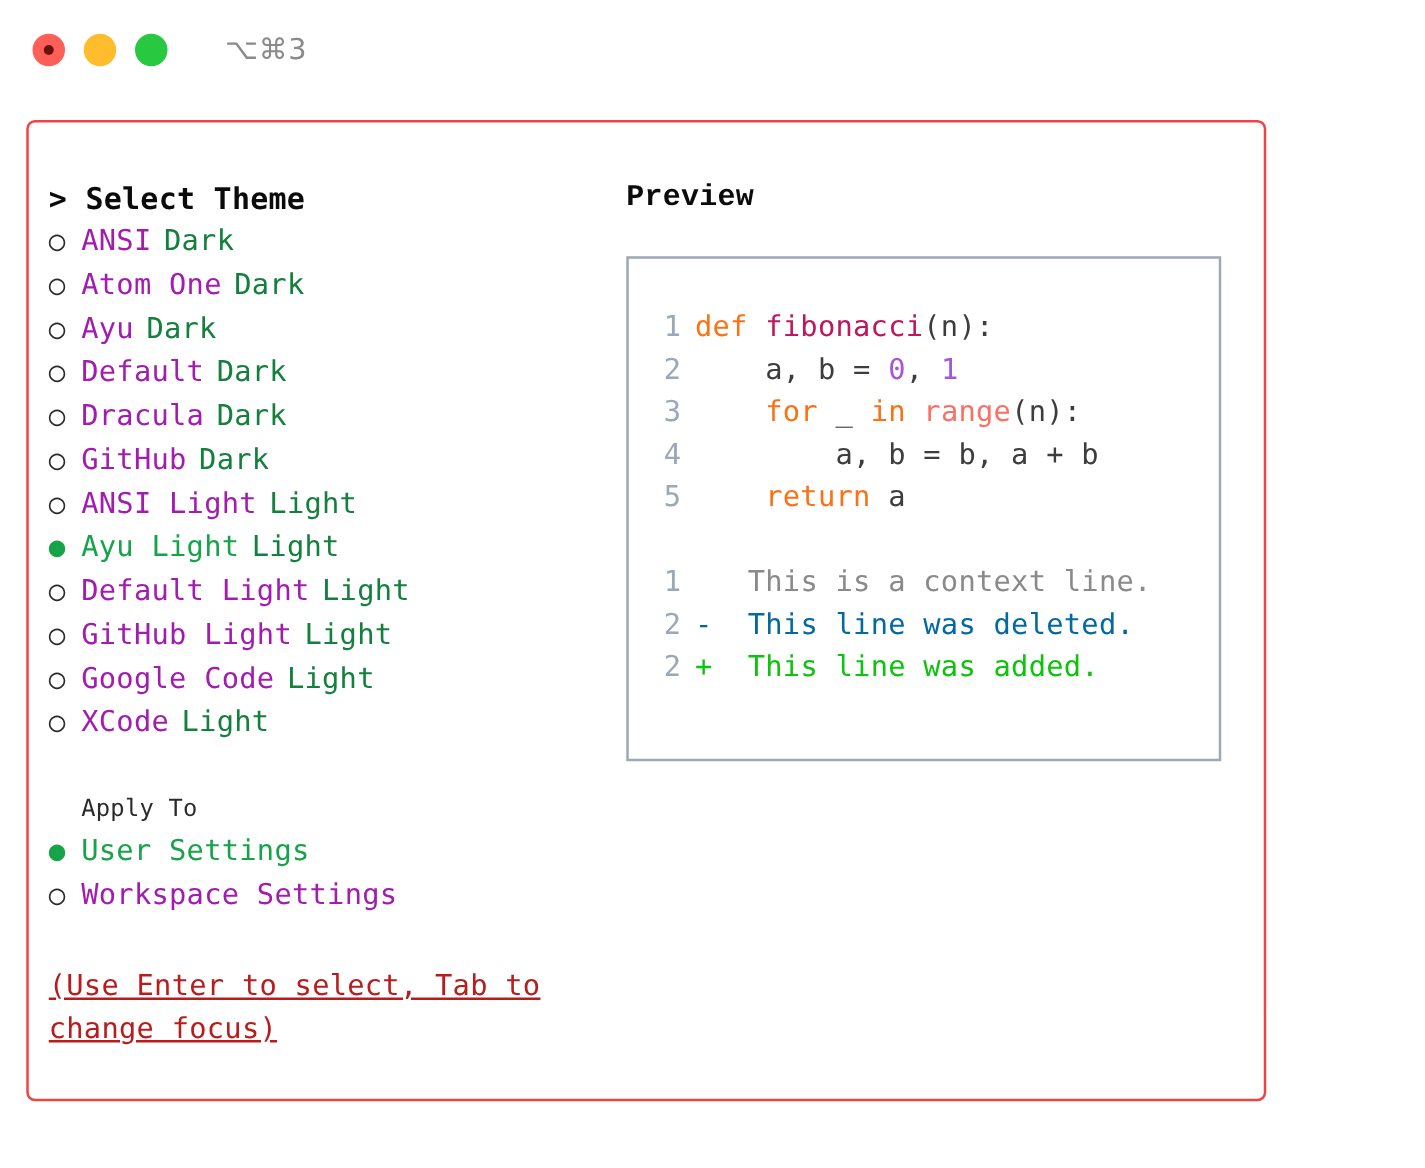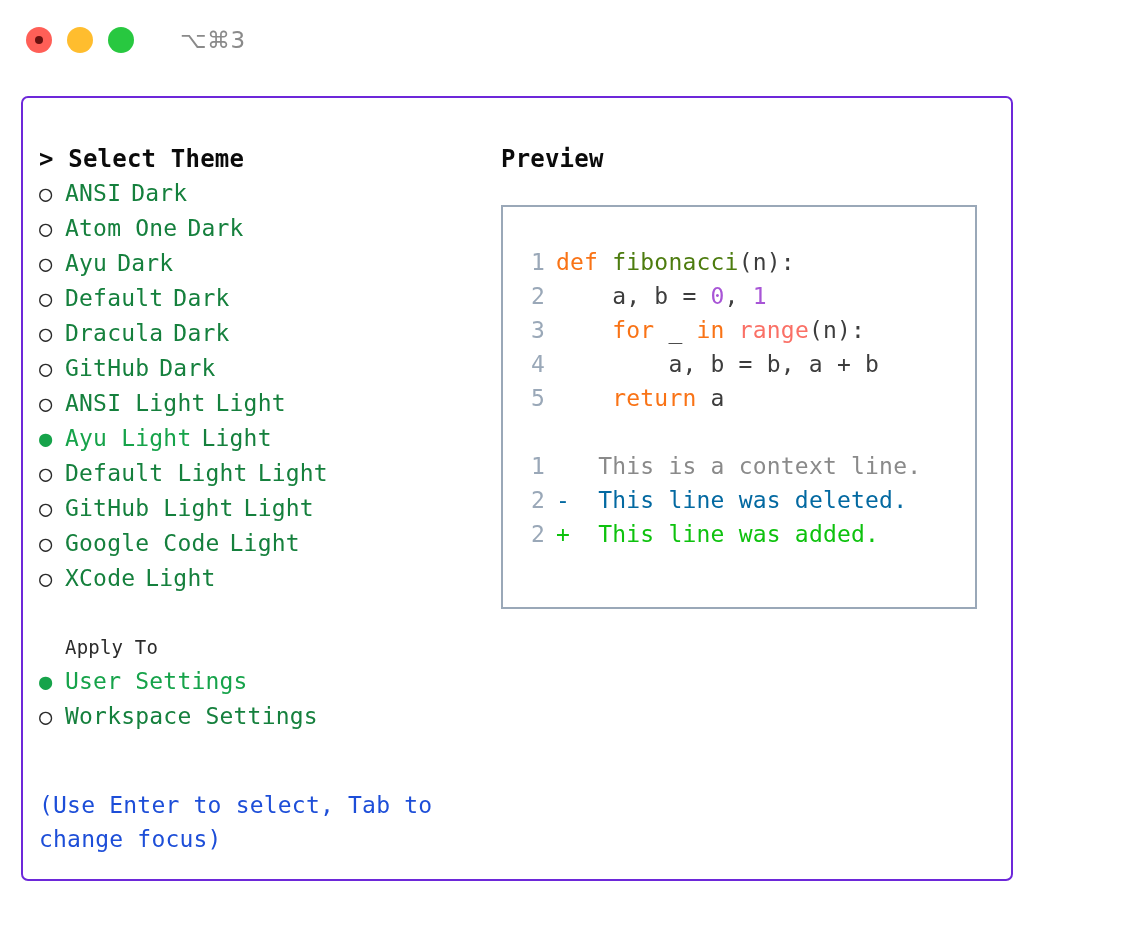--- a/index.html
+++ b/index.html
@@ -70,21 +70,21 @@
   }
 
   
   .card {
     position: absolute;
     left: 21px;
     top: 96px;
     width: 992px;
     height: 785px;
     box-sizing: border-box;
-    border: 2px solid #6d28d9;
+    border: 2px solid #ef4444;
     border-radius: 7px;
     background: #ffffff;
   }
 
   .card-inner {
     position: absolute;
     left: 16px;
     top: 44px;
     right: 10px;
     bottom: 10px;
@@ -115,55 +115,57 @@
     letter-spacing: 0.2px;
   }
   .marker {
     display: inline-block;
     width: 26px;
     flex: 0 0 26px;
     color: #2b2b2b;
     font-size: 22px;
   }
   .marker.sel { color: #16a34a; }
-  .opt-label { color: #15803d; }
+  .opt-label { color: #a21caf; }
   .opt.selected .opt-label { color: #16a34a; }
   .opt-tag {
     color: #15803d;
     margin-left: 10px;
   }
 
   .spacer-block { height: 34px; }
 
   .group-head {
     font-size: 19px;
     color: #2b2b2b;
     line-height: 34px;
     padding-left: 26px;
     white-space: pre;
     letter-spacing: 0.2px;
   }
 
   .hint {
-    margin-top: 54px;
-    font-size: 23px;
-    line-height: 34px;
-    color: #1d4ed8;
+    margin-top: 38px;
+    font-size: 23px;
+    line-height: 34px;
+    color: #b91c1c;
     max-width: 400px;
     letter-spacing: 0.2px;
+    text-decoration: underline;
   }
 
   
   .preview-title {
     font-size: 24px;
     font-weight: bold;
     color: #0b0b0b;
     line-height: 34px;
     letter-spacing: 0.2px;
     margin-bottom: 29px;
+    font-family: Liberation Mono, monospace;
   }
   .preview-box {
     border: 2px solid #9aa8b8;
     width: 476px;
     height: 404px;
     box-sizing: border-box;
     background: #ffffff;
     padding: 38px 0 0 14px;
   }
   .code-line {
@@ -178,21 +180,21 @@
     display: inline-block;
     width: 28px;
     flex: 0 0 28px;
     text-align: right;
     color: #9aa8b8;
     margin-right: 11px;
   }
   .code-text { color: #2b2b2b; }
 
   .tok-kw   { color: #f97316; }
-  .tok-fn   { color: #4d7c0f; }
+  .tok-fn   { color: #be185d; }
   .tok-num  { color: #a855d6; }
   .tok-bi   { color: #fa7066; }
   .tok-pln  { color: #3d3d3d; }
 
   .gap-rows { height: 34px; }
 
   .diff-ctx { color: #8a8a8a; }
   .diff-del { color: #0369a1; }
   .diff-add { color: #0ec20e; }
 </style>

